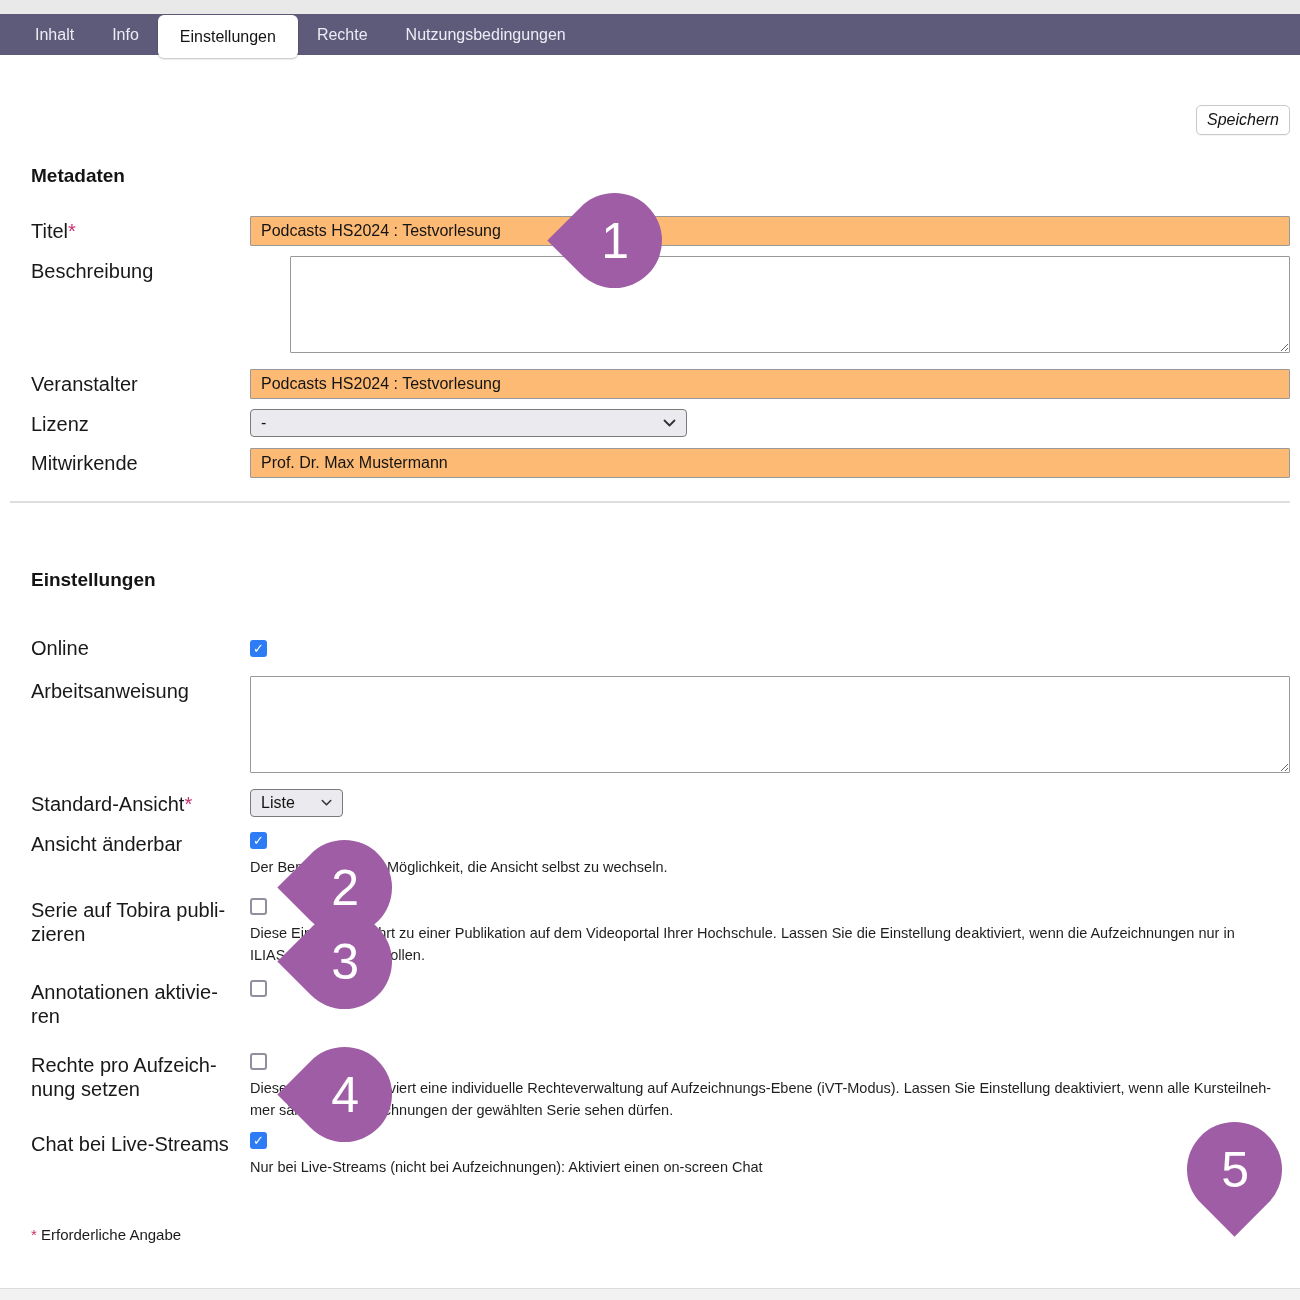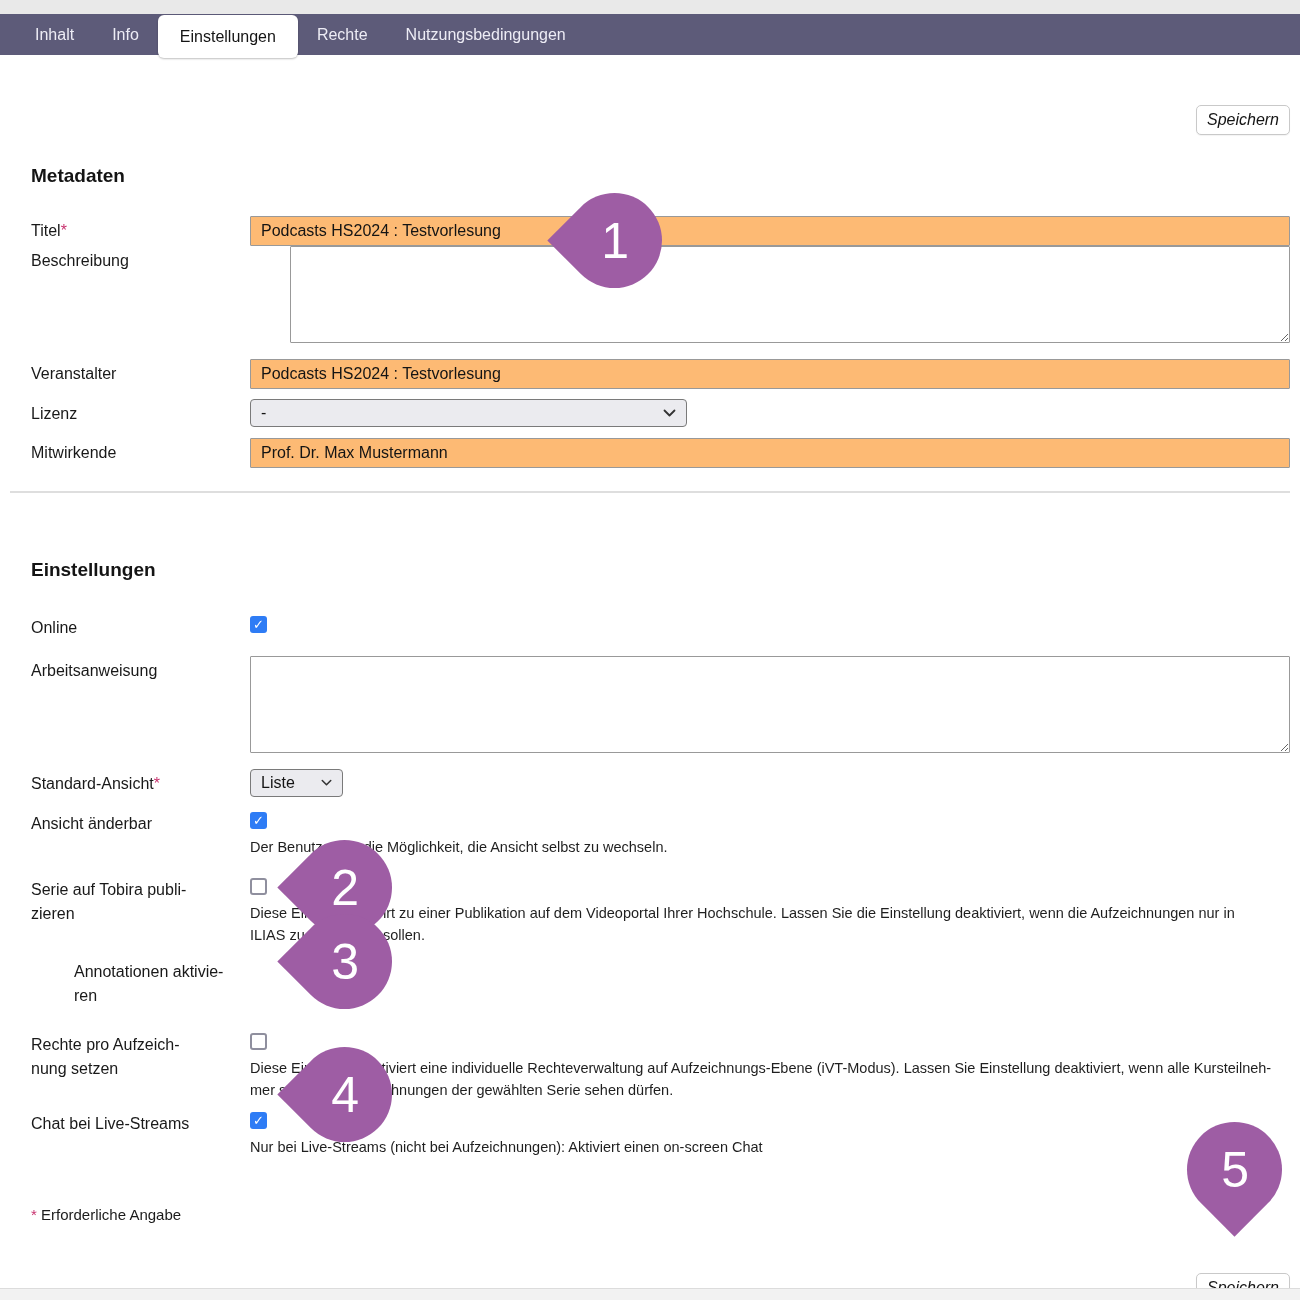--- a/index.html
+++ b/index.html
@@ -19,21 +19,21 @@
   
   .tabbar{height:41px;background:var(--tabbar);display:flex;align-items:center;padding-left:16px;position:relative;}
   .tab{display:flex;align-items:center;height:41px;padding:0 19px;color:#edecf5;font-size:16px;cursor:pointer;white-space:nowrap;}
   .tab.active{background:#ffffff;color:#141414;border-radius:6px;height:43px;margin-top:4px;z-index:2;padding:0 22px;box-shadow:0 1px 2px rgba(0,0,0,.25);}
   
   .content{padding:0 10px 0 31px;}
   .toolbar-row{display:flex;justify-content:flex-end;margin-top:50px;}
   .btn{background:#ffffff;border:1px solid #c9c9c9;border-radius:5px;padding:5px 10px;font-size:16px;color:#141414;font-family:inherit;cursor:pointer;box-shadow:0 1px 1px rgba(0,0,0,.05);font-style:italic;}
   h2.section{font-size:19px;font-weight:700;margin:0;color:#141414;line-height:24px;}
   .frow{display:flex;align-items:flex-start;}
-  .lbl{width:219px;flex:0 0 219px;font-size:16px;color:#191919;line-height:24px;padding-top:3px;white-space:pre-line;}
+  .lbl{width:219px;flex:0 0 219px;font-size:20px;color:#191919;line-height:24px;padding-top:3px;white-space:pre-line;}
   .field{flex:1;min-width:0;}
   .text-input{width:100%;height:30px;border:1px solid #999;background:#fdba74;font-size:16px;font-family:inherit;padding:0 10px;color:#141414;border-radius:1px;}
   .text-area{width:100%;height:97px;border:1px solid #999;background:#fff;font-size:16px;font-family:inherit;padding:4px 10px;color:#141414;border-radius:1px;resize:both;display:block;}
   .select{height:28px;background:#ebebef;border:1px solid #7a7a7a;border-radius:4px;display:flex;align-items:center;justify-content:space-between;padding:0 10px;font-size:16px;color:#141414;cursor:pointer;}
   .select.lizenz{width:437px;}
   .select.view{width:93px;}
   .chev{display:flex;align-items:center;}
   .cbox{width:17px;height:17px;border-radius:3px;display:flex;align-items:center;justify-content:center;margin-top:3px;cursor:pointer;background:#fff;border:2px solid #8f8f9e;}
   .cbox .check{display:none;color:#fff;font-size:13px;font-weight:700;line-height:1;}
   .cbox.checked{background:var(--checkbox-blue);border:none;}
@@ -76,21 +76,21 @@
 
   <h2 class="section" style="margin-top:29px;">Metadaten</h2>
 
   <div class="frow" style="margin-top:28px;">
     <div class="lbl"><span>Titel</span><span class="req">*</span></div>
     <div class="field">
       <input class="text-input" type="text" value="Podcasts HS2024 : Testvorlesung" style="">
     </div>
   </div>
 
-  <div class="frow" style="margin-top:0;gap:40px;">
+  <div class="frow" style="margin-top:10px;gap:40px;">
     <div class="lbl">Beschreibung</div>
     <div class="field">
       <textarea class="text-area" style=""></textarea>
     </div>
   </div>
 
   <div class="frow" style="margin-top:16px;">
     <div class="lbl">Veranstalter</div>
     <div class="field">
       <input class="text-input" type="text" value="Podcasts HS2024 : Testvorlesung" style="">
@@ -115,21 +115,21 @@
     <div class="lbl">Mitwirkende</div>
     <div class="field">
       <input class="text-input" type="text" value="Prof. Dr. Max Mustermann" style="">
     </div>
   </div>
 
   <div class="divider"></div>
 
   <h2 class="section" style="margin-top:65px;">Einstellungen</h2>
 
-  <div class="frow" style="margin-top:31px;">
+  <div class="frow" style="margin-top:41px;align-items:center;">
     <div class="lbl">Online</div>
     <div class="field">
       <div class="cbox checked">
           <span class="check">✓</span>
         </div>
     </div>
   </div>
 
   <div class="frow" style="margin-top:16px;">
     <div class="lbl">Arbeitsanweisung</div>
@@ -165,21 +165,21 @@
   <div class="frow" style="margin-top:17px;">
     <div class="lbl">Serie auf Tobira publi-
 zieren</div>
     <div class="field">
       <div class="cbox"></div>
       <div class="help">Diese Einstellung führt zu einer Publikation auf dem Videoportal Ihrer Hochschule. Lassen Sie die Einstellung deaktiviert, wenn die Aufzeichnungen nur in
 ILIAS zu sehen sein sollen.</div>
     </div>
   </div>
 
-  <div class="frow" style="margin-top:11px;margin-left:43px;">
+  <div class="frow" style="margin-top:11px;">
     <div class="lbl">Annotationen aktivie-
 ren</div>
     <div class="field">
       <div class="cbox"></div>
     </div>
   </div>
 
   <div class="frow" style="margin-top:22px;">
     <div class="lbl">Rechte pro Aufzeich-
 nung setzen</div>

